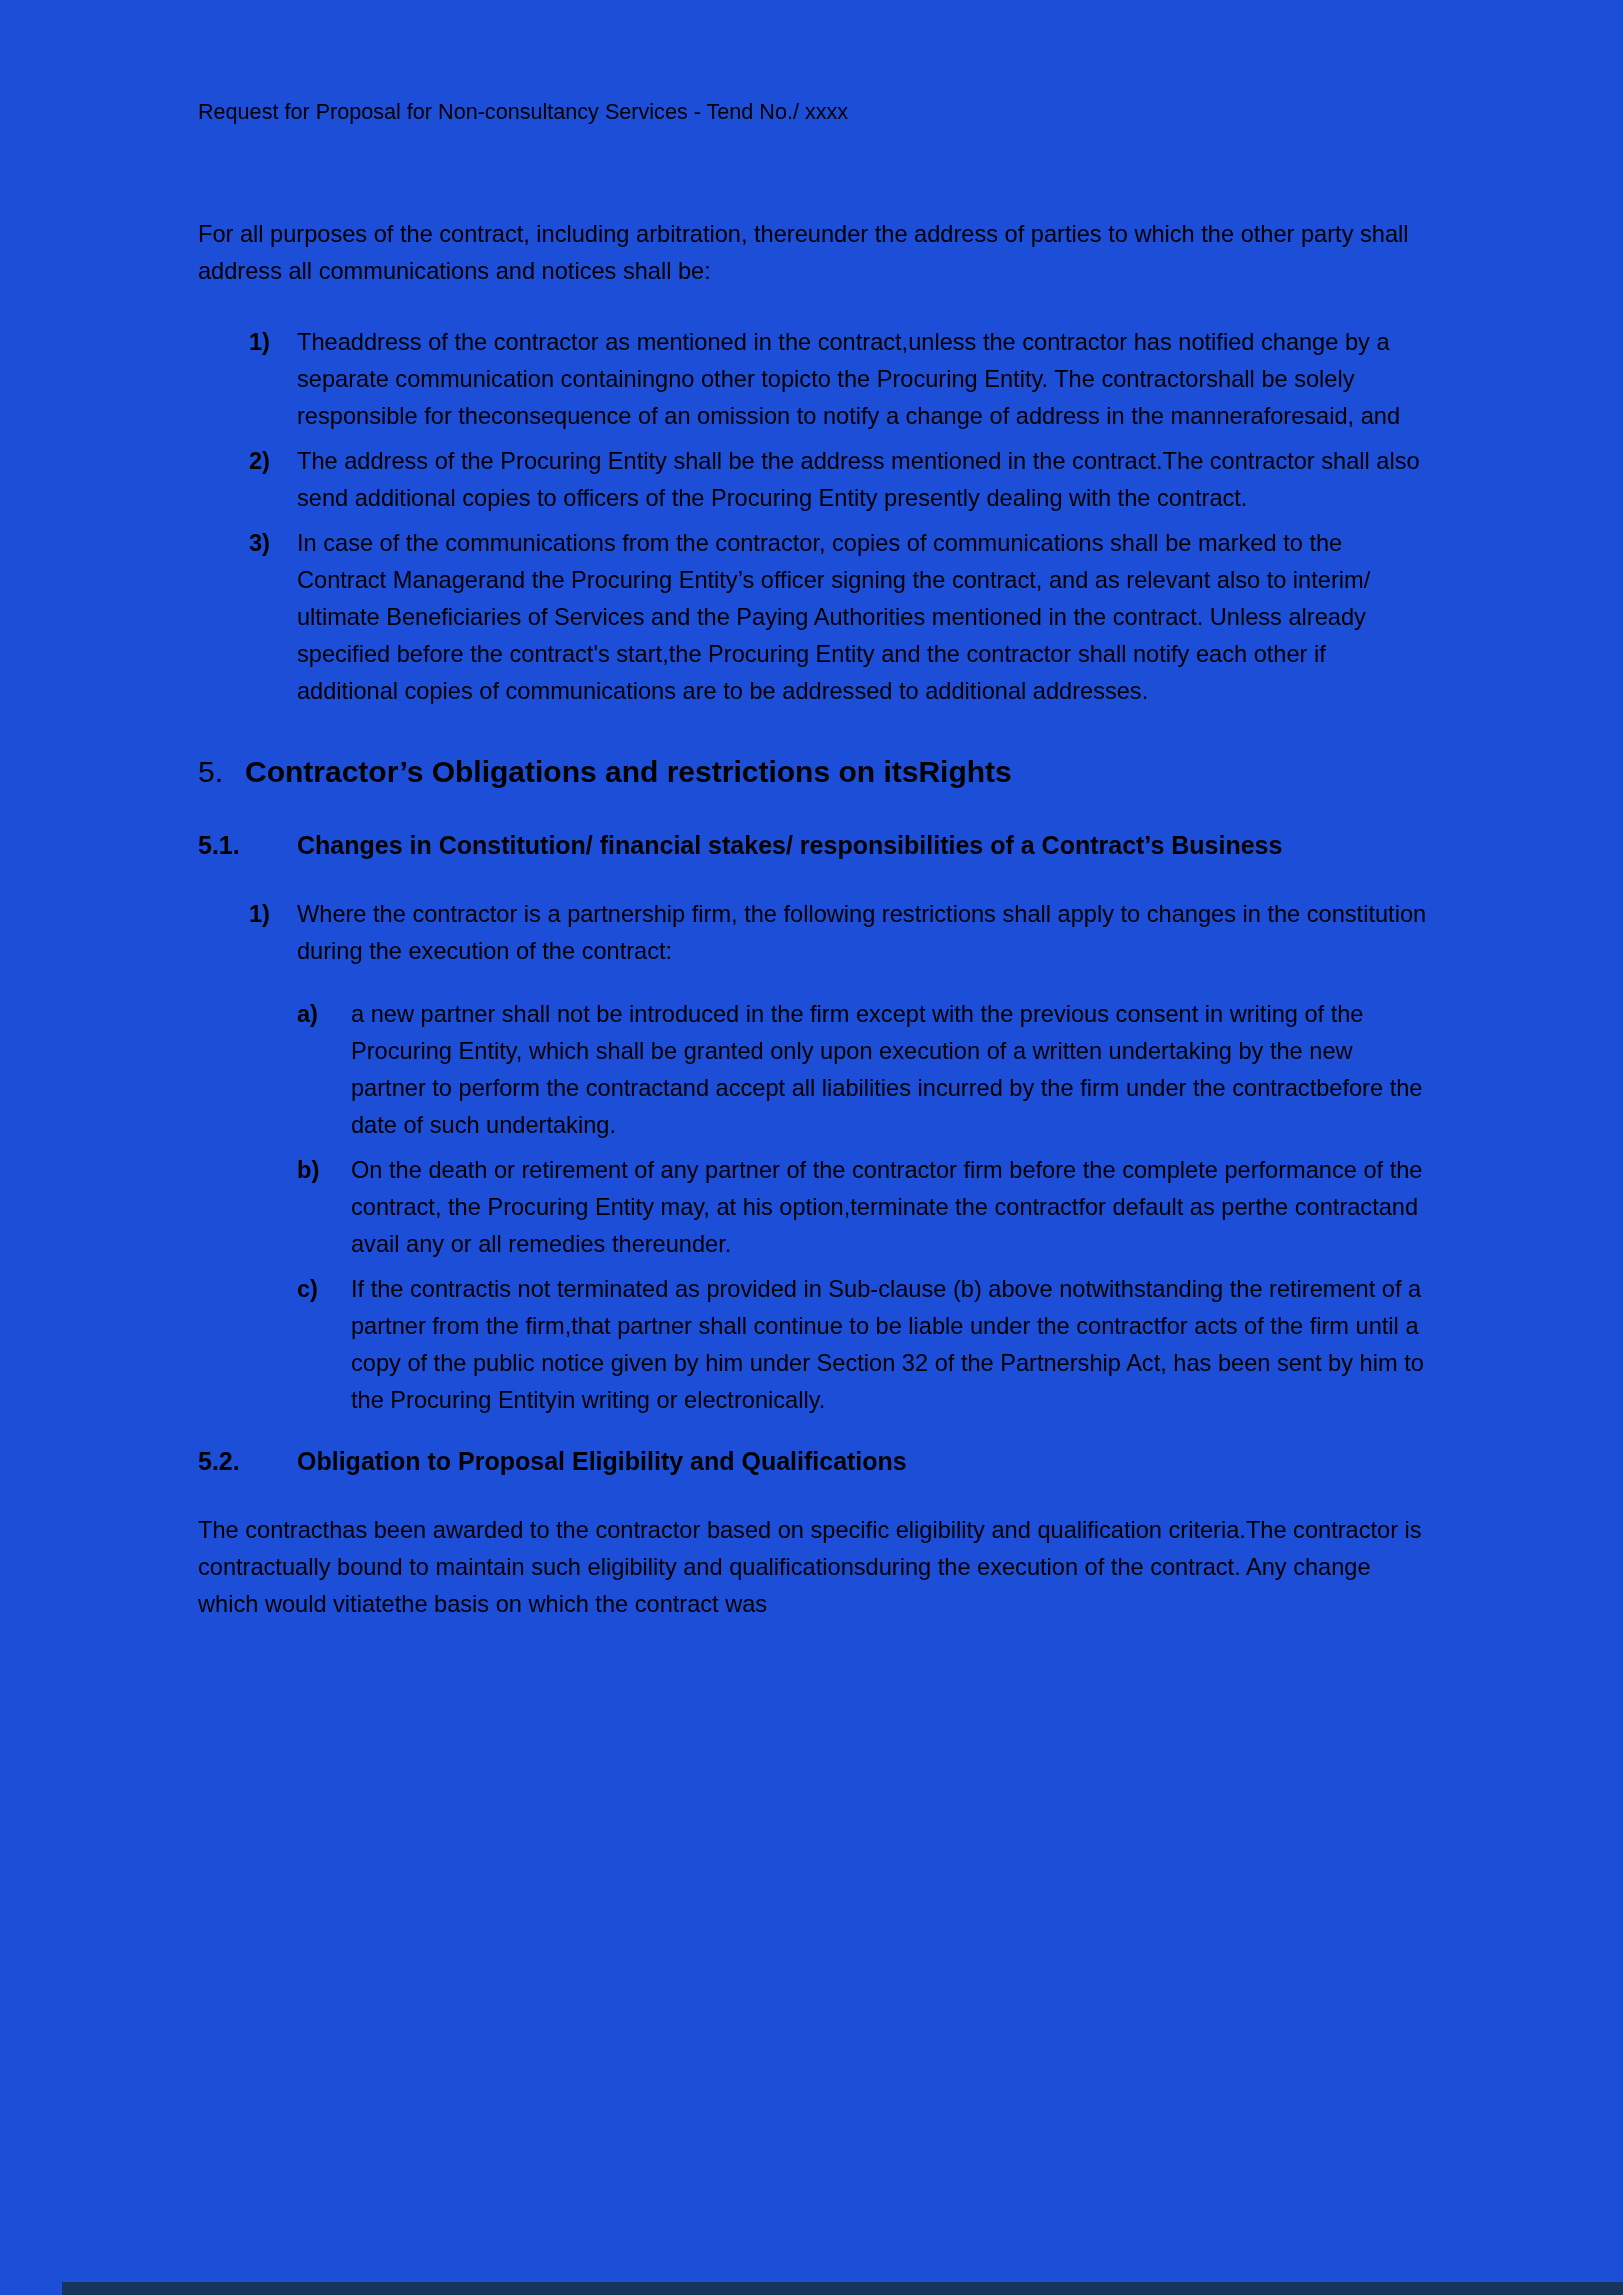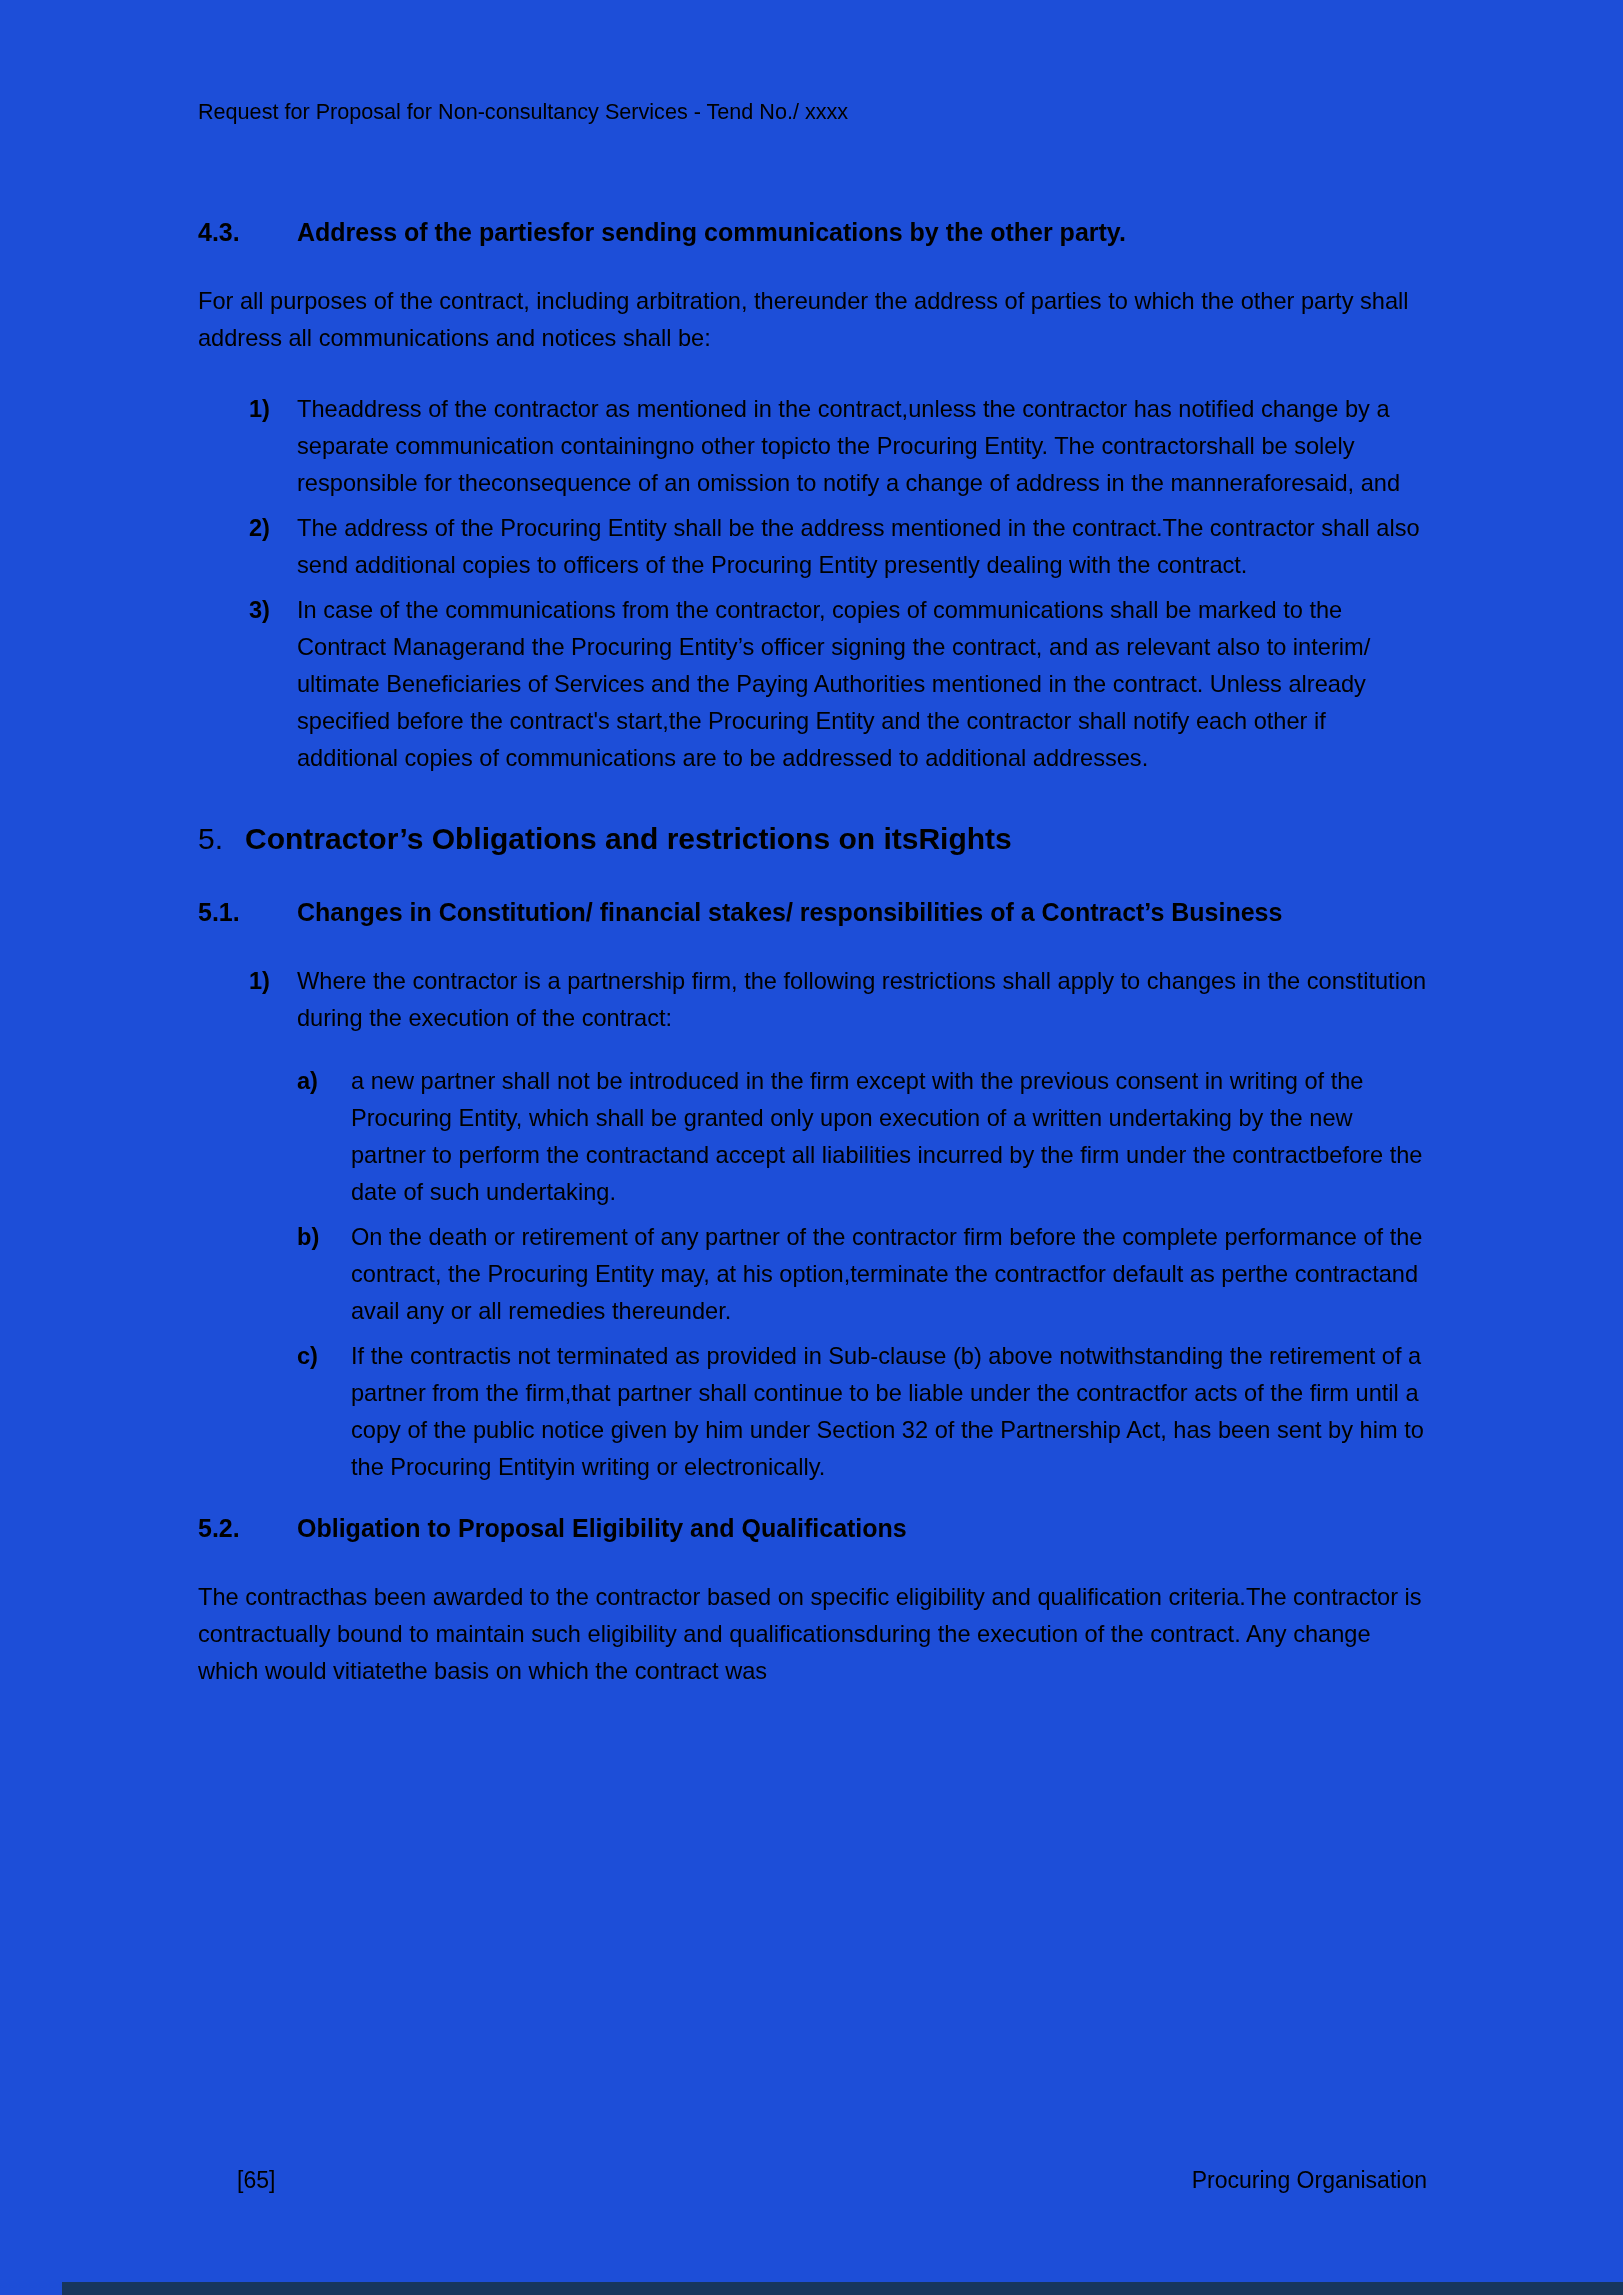--- a/index.html
+++ b/index.html
@@ -79,24 +79,20 @@
 </style>
 </head>
 <body>
 
 <div class="page">
 
   <div class="header">Request for Proposal for Non-consultancy Services - Tend No./ xxxx</div>
 
   <div class="content">
 
-    <div class="sec-h">
-      <span class="hnum">4.3.</span>
-      <span class="htext">Address of the partiesfor sending communications by the other party.</span>
-    </div>
 
     <p class="body">For all purposes of the contract, including arbitration, thereunder the address of parties to which the other party shall address all communications and notices shall be:</p>
 
     <div class="list-block">
       <div class="li num-li">
         <span class="marker">1)</span>
         <span class="litext">Theaddress of the contractor as mentioned in the contract,unless the contractor has notified change by a separate communication containingno other topicto the Procuring Entity. The contractorshall be solely responsible for theconsequence of an omission to notify a change of address in the manneraforesaid, and</span>
       </div>
       <div class="li num-li">
         <span class="marker">2)</span>
@@ -143,21 +139,17 @@
 
     <div class="sec-h gap-before-52">
       <span class="hnum">5.2.</span>
       <span class="htext">Obligation to Proposal Eligibility and Qualifications</span>
     </div>
 
     <p class="body">The contracthas been awarded to the contractor based on specific eligibility and qualification criteria.The contractor is contractually bound to maintain such eligibility and qualificationsduring the execution of the contract. Any change which would vitiatethe basis on which the contract was</p>
 
   </div>
 
-  <div class="footer">
-    <span class="pg">[65]</span>
-    <span class="org">Procuring Organisation</span>
-  </div>
 
   <div class="bottom-bar"></div>
 
 </div>
 
 
 </body></html>

